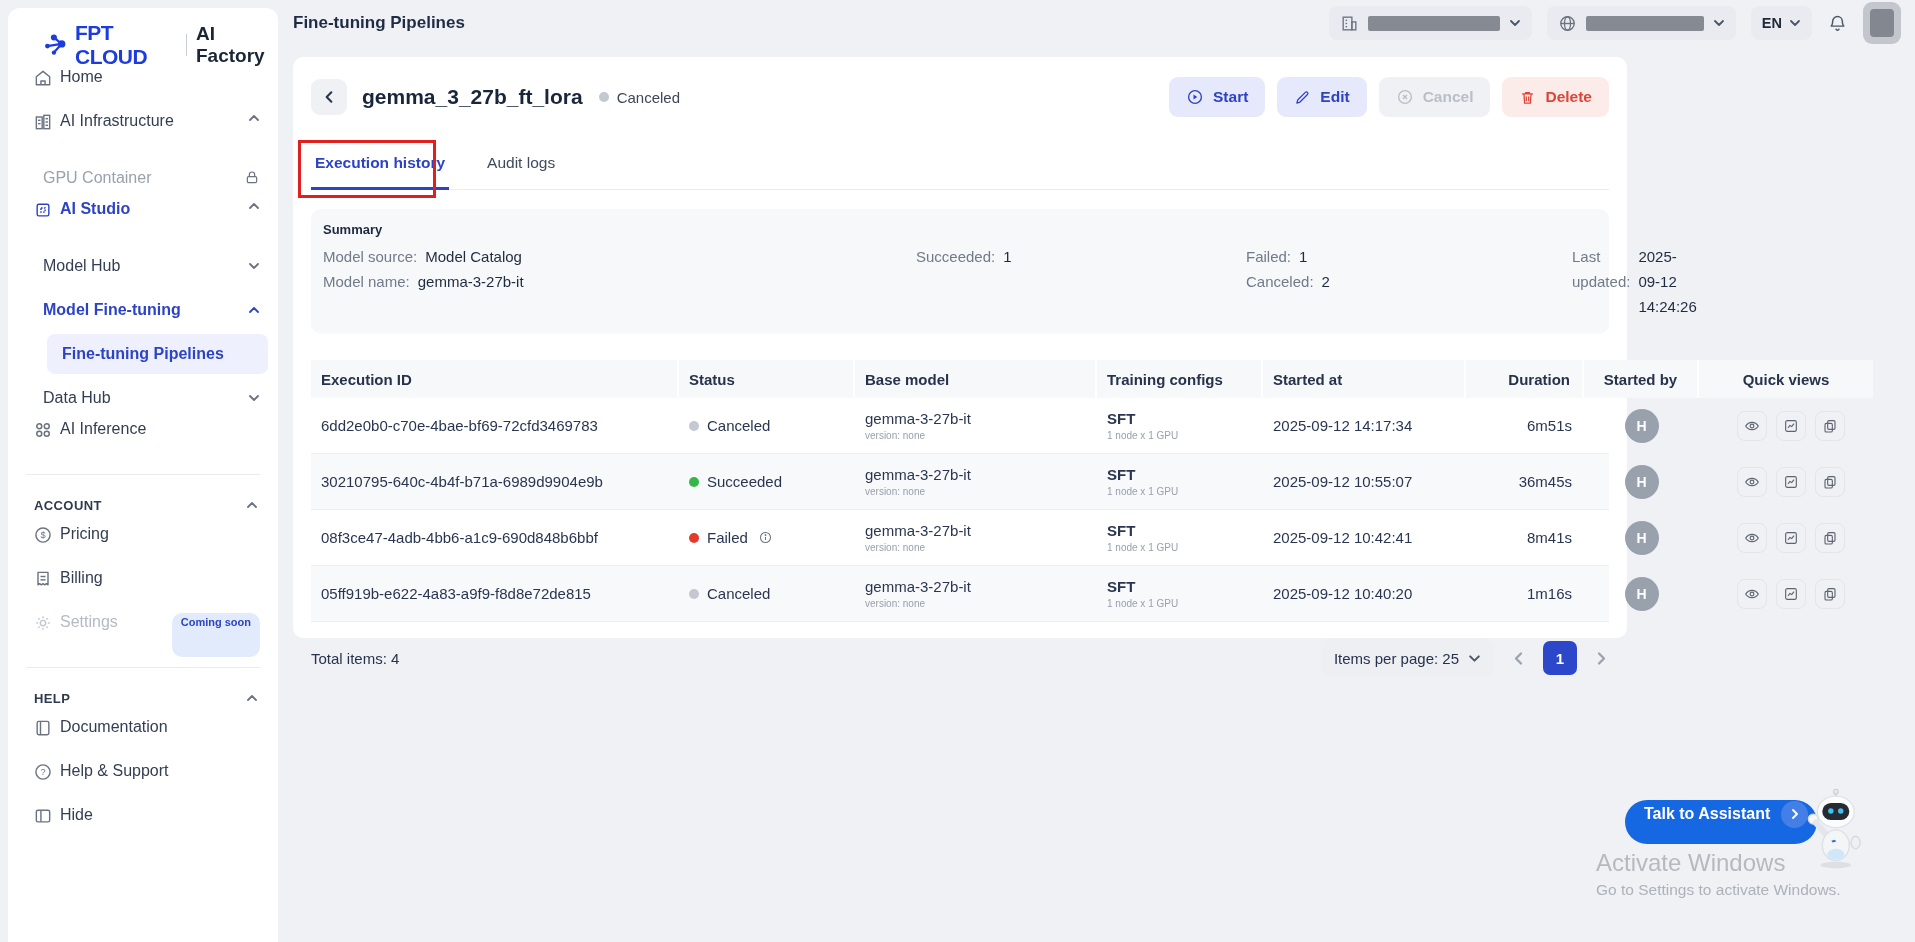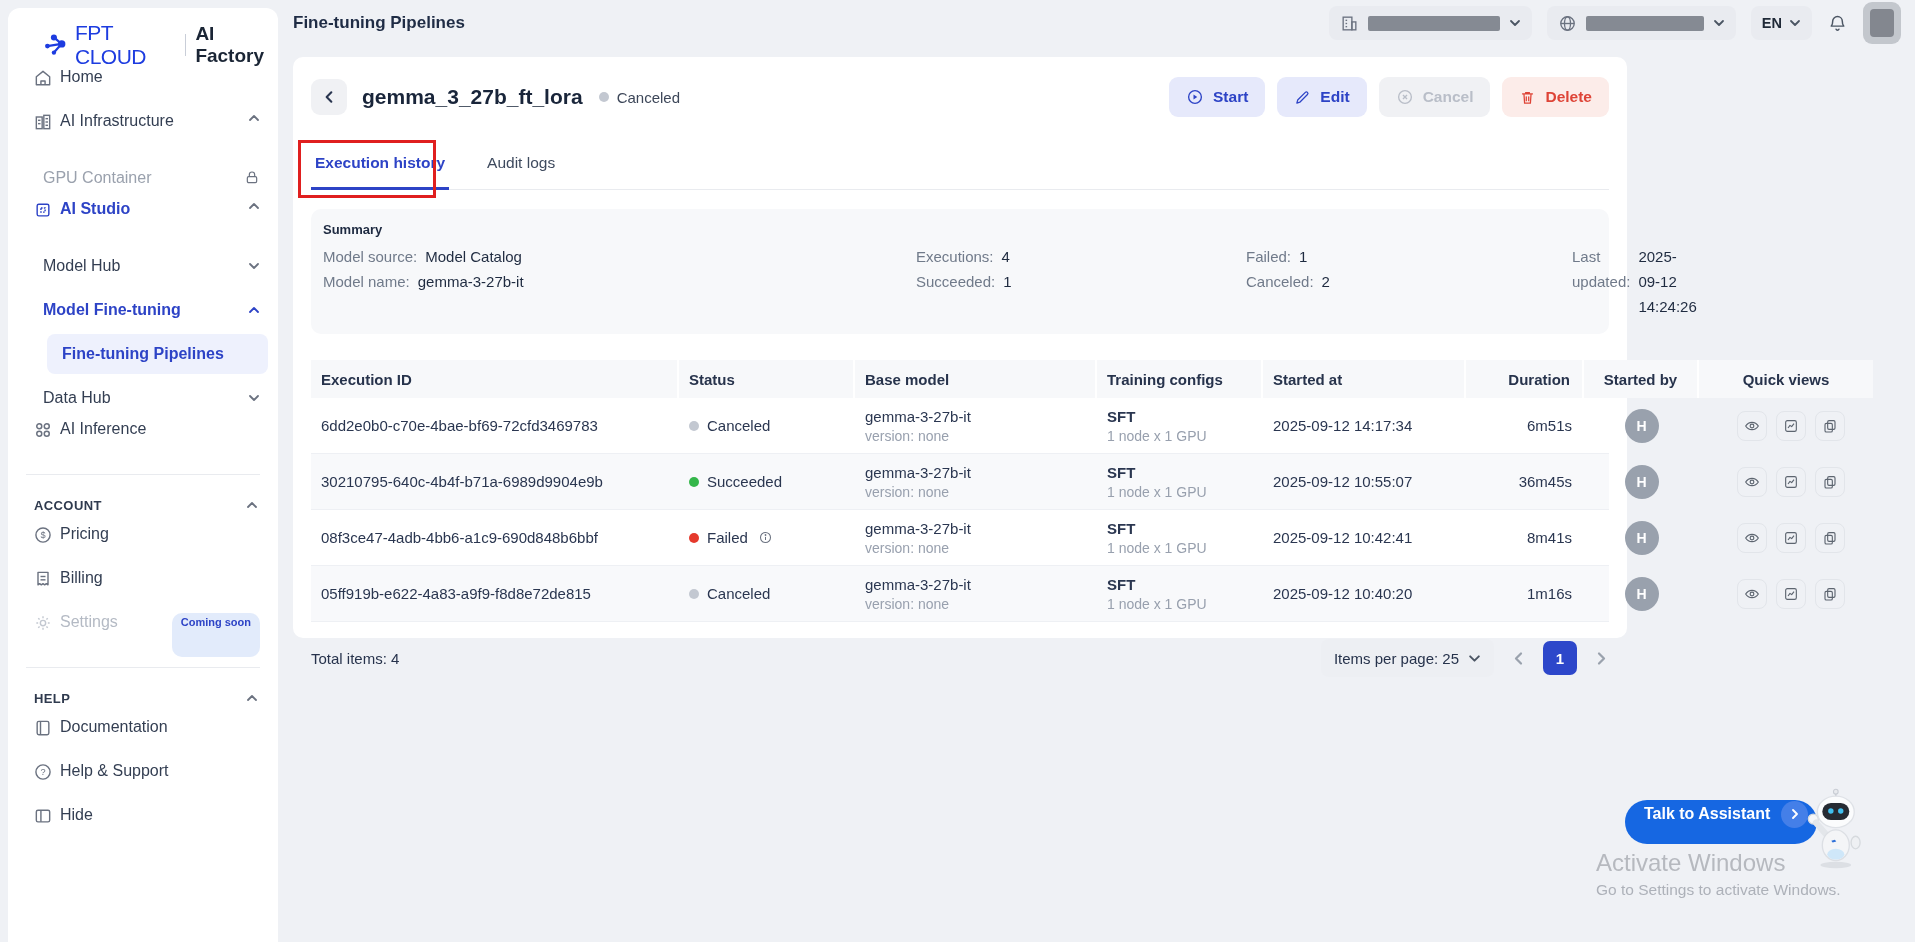--- a/index.html
+++ b/index.html
@@ -3,21 +3,21 @@
 <meta charset="utf-8">
 <style>
   * { margin:0; padding:0; box-sizing:border-box; }
   html,body { width:1915px; height:942px; overflow:hidden; }
   body { background:#eff1f5; font-family:"Liberation Sans", sans-serif; color:#2a3650; position:relative; }
   svg { display:block; }
 
   
   .sidebar { position:absolute; left:8px; top:8px; width:270px; height:934px; background:#fff; border-radius:12px 12px 0 0; }
   .logo { display:flex; align-items:center; gap:7px; margin:20px 0 6px 34px; height:34px; }
-  .logo-fpt { color:#1d3ce0; font-weight:400; font-size:21px; letter-spacing:-0.5px; }
+  .logo-fpt { color:#1d3ce0; font-weight:700; font-size:21px; letter-spacing:-0.5px; }
   .logo-div { width:1px; height:22px; background:#c9ced8; margin:0 2px; }
   .logo-prod { color:#1a2535; font-weight:700; font-size:19px; }
   .nav-item { display:flex; height:44px; padding:0 18px 0 24px; font-size:16px; color:#333e52; cursor:pointer; }
   .nicon { width:22px; display:flex; justify-content:center; margin-right:6px; color:#6b7280; }
   .nav-item .chev { margin-left:auto; color:#6b7280; }
   .nav-sub { display:flex; align-items:center; height:44px; padding:0 18px 0 35px; font-size:16px; color:#333e52; cursor:pointer; }
   .nav-sub .chev { margin-left:auto; color:#6b7280; }
   .muted-item { color:#9aa1ad !important; }
   .blue { color:#2d43c6 !important; font-weight:700; }
   .nav-pill { display:flex; align-items:center; height:40px; margin:2px 10px 2px 39px; padding:0 15px; border-radius:8px; background:#eef1fd; font-size:16px; font-weight:700; color:#2d43c6; cursor:pointer; }
@@ -72,21 +72,21 @@
   .table { margin-top:26px; }
   .th { background:#f7f8fa; height:38px; display:flex; align-items:center; padding-left:10px; font-size:15px; font-weight:700; color:#27334c; border-right:2px solid #fff; }
   .th:last-child { border-right:none; }
   .th.right { justify-content:flex-end; padding-right:12px; }
   .th.center { justify-content:center; padding-left:0; }
   .tr { height:56px; align-items:center; border-bottom:1px solid #eef0f4; }
   .tr.stripe { background:#f8f9fb; }
   .td { padding-left:10px; font-size:15px; color:#2a3650; }
   .td-status { display:flex; align-items:center; gap:8px; }
   .info-ic { color:#6b7280; margin-left:2px; cursor:pointer; }
-  .model-l2 { font-size:14px; color:#98a0ae; margin-top:3px; }
+  .model-l2 { font-size:10px; color:#98a0ae; margin-top:3px; }
   .cfg-l1 { font-weight:700; }
   .td-right { text-align:right; padding-right:12px; }
   .td-center { display:flex; justify-content:center; padding-left:0; }
   .avatar-h { width:34px; height:34px; border-radius:50%; background:#99a1ad; color:#fff; font-size:14px; font-weight:700; display:flex; align-items:center; justify-content:center; }
   .qv { display:flex; gap:9px; justify-content:center; }
   .qv-btn { width:30px; height:30px; border-radius:8px; border:1px solid #e2e5ea; background:transparent; display:flex; align-items:center; justify-content:center; color:#5d6570; cursor:pointer; }
 
   
   .table-footer { display:flex; align-items:center; margin-top:17px; }
   .total { font-size:15px; color:#27334c; }
@@ -414,24 +414,20 @@
             <span class="k">Model source:</span>
             <span class="v">Model Catalog</span>
           </div>
         <div class="kv">
             <span class="k">Model name:</span>
             <span class="v">gemma-3-27b-it</span>
           </div>
       </div>
       <div>
         <div class="kv">
-            <span class="k">Executions:</span>
-            <span class="v">4</span>
-          </div>
-        <div class="kv">
             <span class="k">Succeeded:</span>
             <span class="v">1</span>
           </div>
       </div>
       <div>
         <div class="kv">
             <span class="k">Failed:</span>
             <span class="v">1</span>
           </div>
         <div class="kv">

